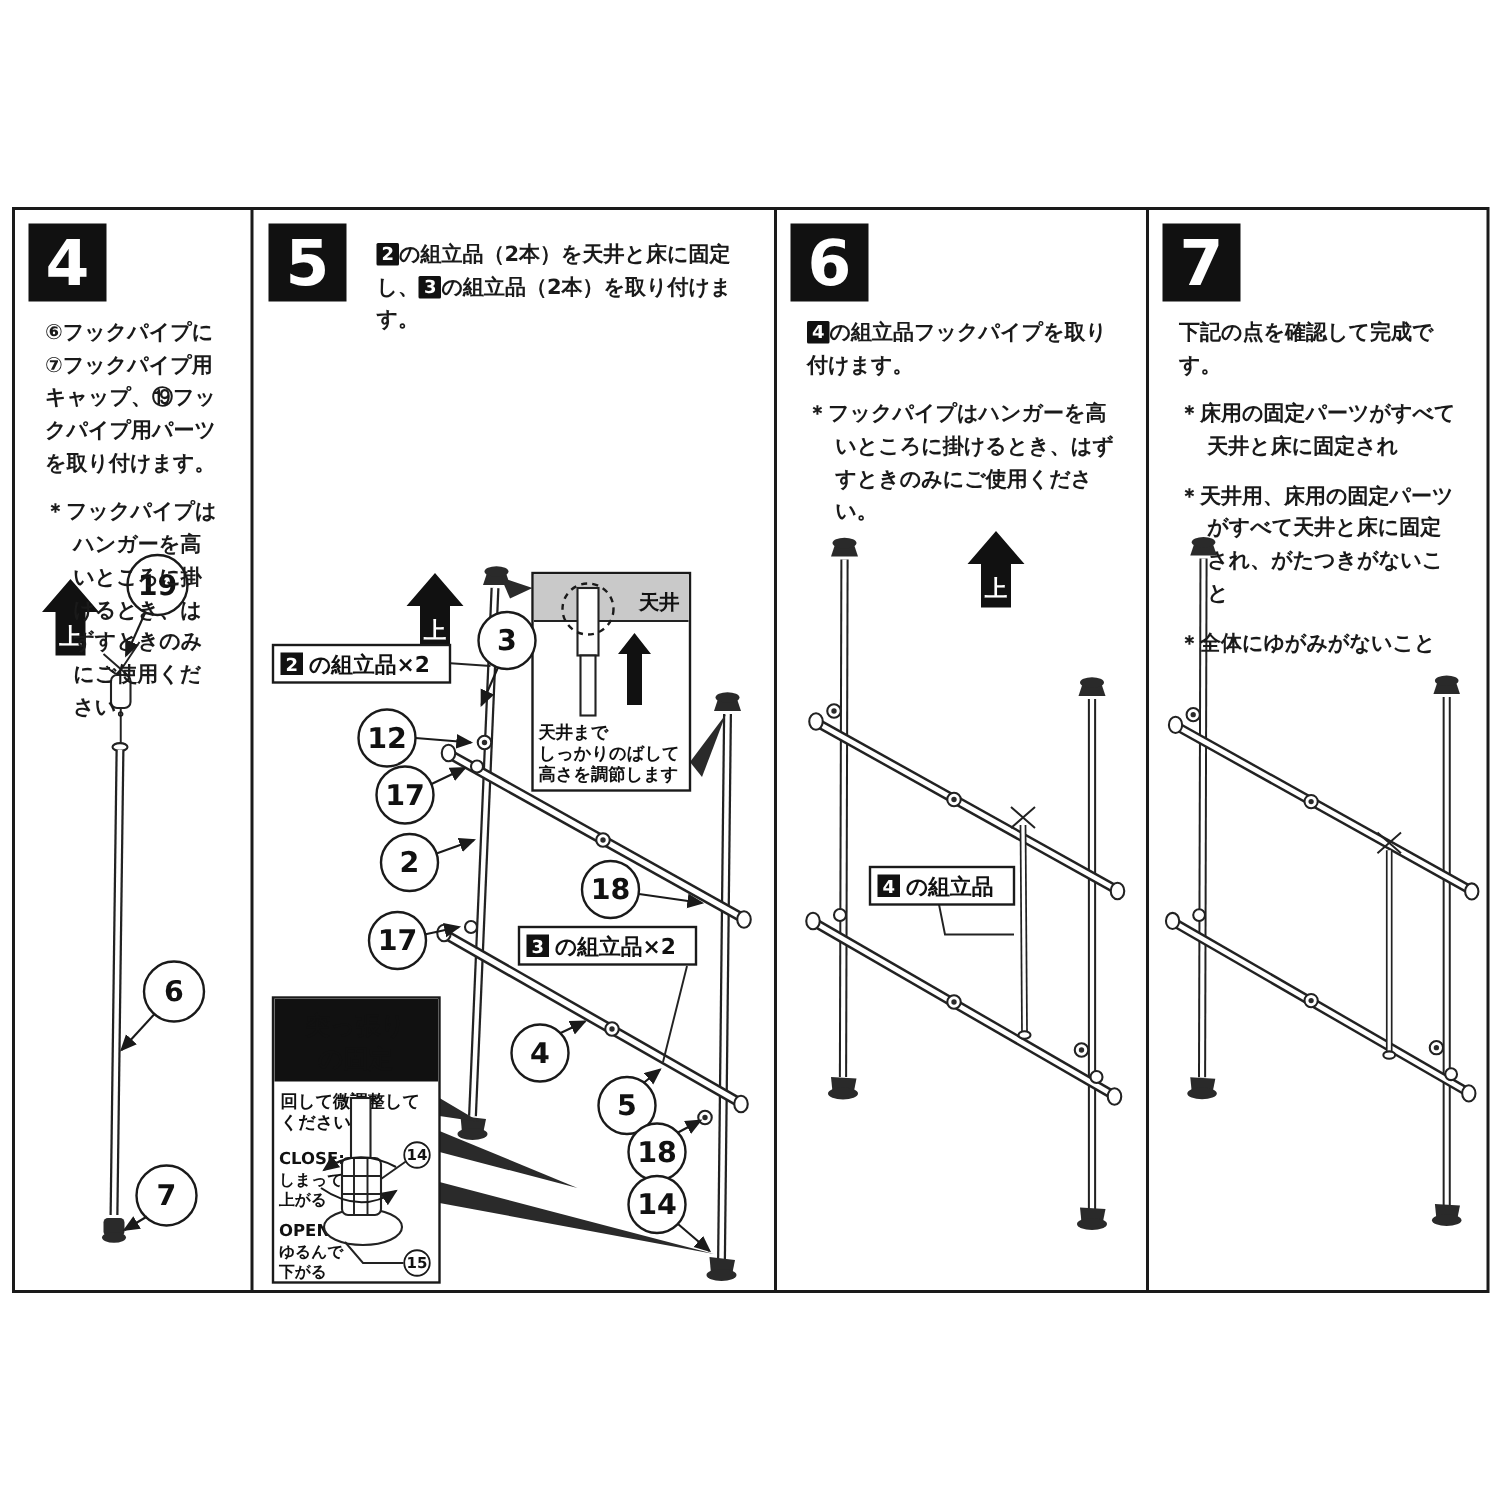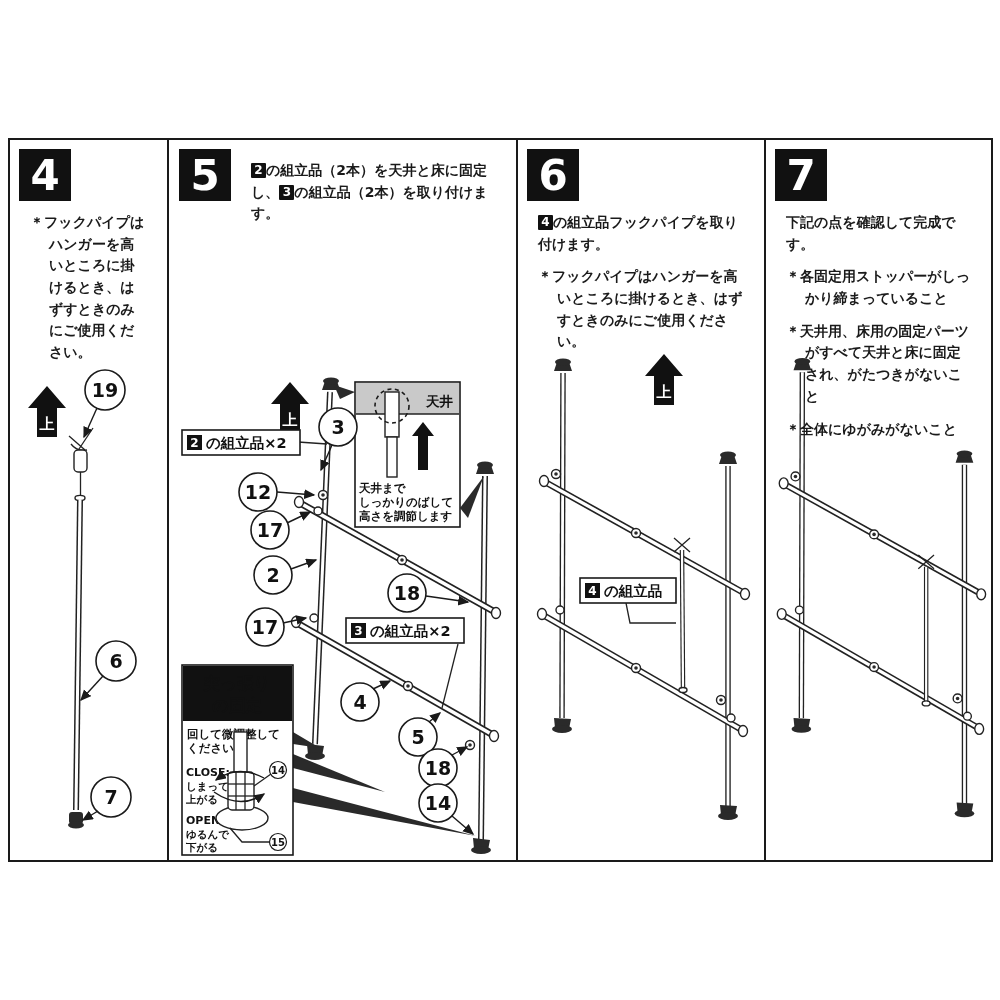--- a/index.html
+++ b/index.html
@@ -52,20 +52,21 @@
       <path d="M0,0 L8,3.5 L0,7 z" fill="#1a1a1a"></path>
     </marker>
   </defs>
     </svg>
 
   <div class="frame">
 
     <section class="panel p4">
       <div class="phead">
         <div class="numbox">4</div>
+        <p class="instr">⑥フックパイプに⑦フックパイプ用キャップ、⑲フックパイプ用パーツを取り付けます。</p>
         <ul class="notes">
           <li class="note">＊フックパイプはハンガーを高いところに掛けるとき、はずすときのみにご使用ください。</li>
         </ul>
       </div>
       <svg class="diag" viewBox="0 0 155 720">
 
         <g class="upA" transform="translate(36,272)">
           <path d="M0,-26 L19,-4 L10,-4 L10,25 L-10,25 L-10,-4 L-19,-4 Z"></path>
           <text y="17">上</text>
         </g>
@@ -327,21 +328,21 @@
           <text x="86" y="456" class="ltext">の組立品</text>
         </g>
       </svg>
     </section>
 
     <section class="panel p7">
       <div class="phead">
         <div class="numbox">7</div>
         <p class="instr">下記の点を確認して完成です。</p>
         <ul class="notes">
-          <li class="note">＊各固定用ストッパーがしっかり締まっていること</li>
+          <li class="note">＊床用の固定パーツがすべて天井と床に固定され</li>
           <li class="note">＊天井用、床用の固定パーツがすべて天井と床に固定され、がたつきがないこと</li>
           <li class="note">＊全体にゆがみがないこと</li>
         </ul>
       </div>
       <svg class="diag" viewBox="0 0 229 720">
         <g>
           <path class="dark" d="M28,228 l18,0 l-3,-9 l-12,0 z"></path>
             <ellipse class="dark" cx="37" cy="219" rx="8" ry="3.5"></ellipse>
           <path class="pipeO" d="M37,230 L36,582" stroke-width="5.5"></path>
             <path class="pipeI" d="M37,230 L36,582" stroke-width="2.8"></path>

